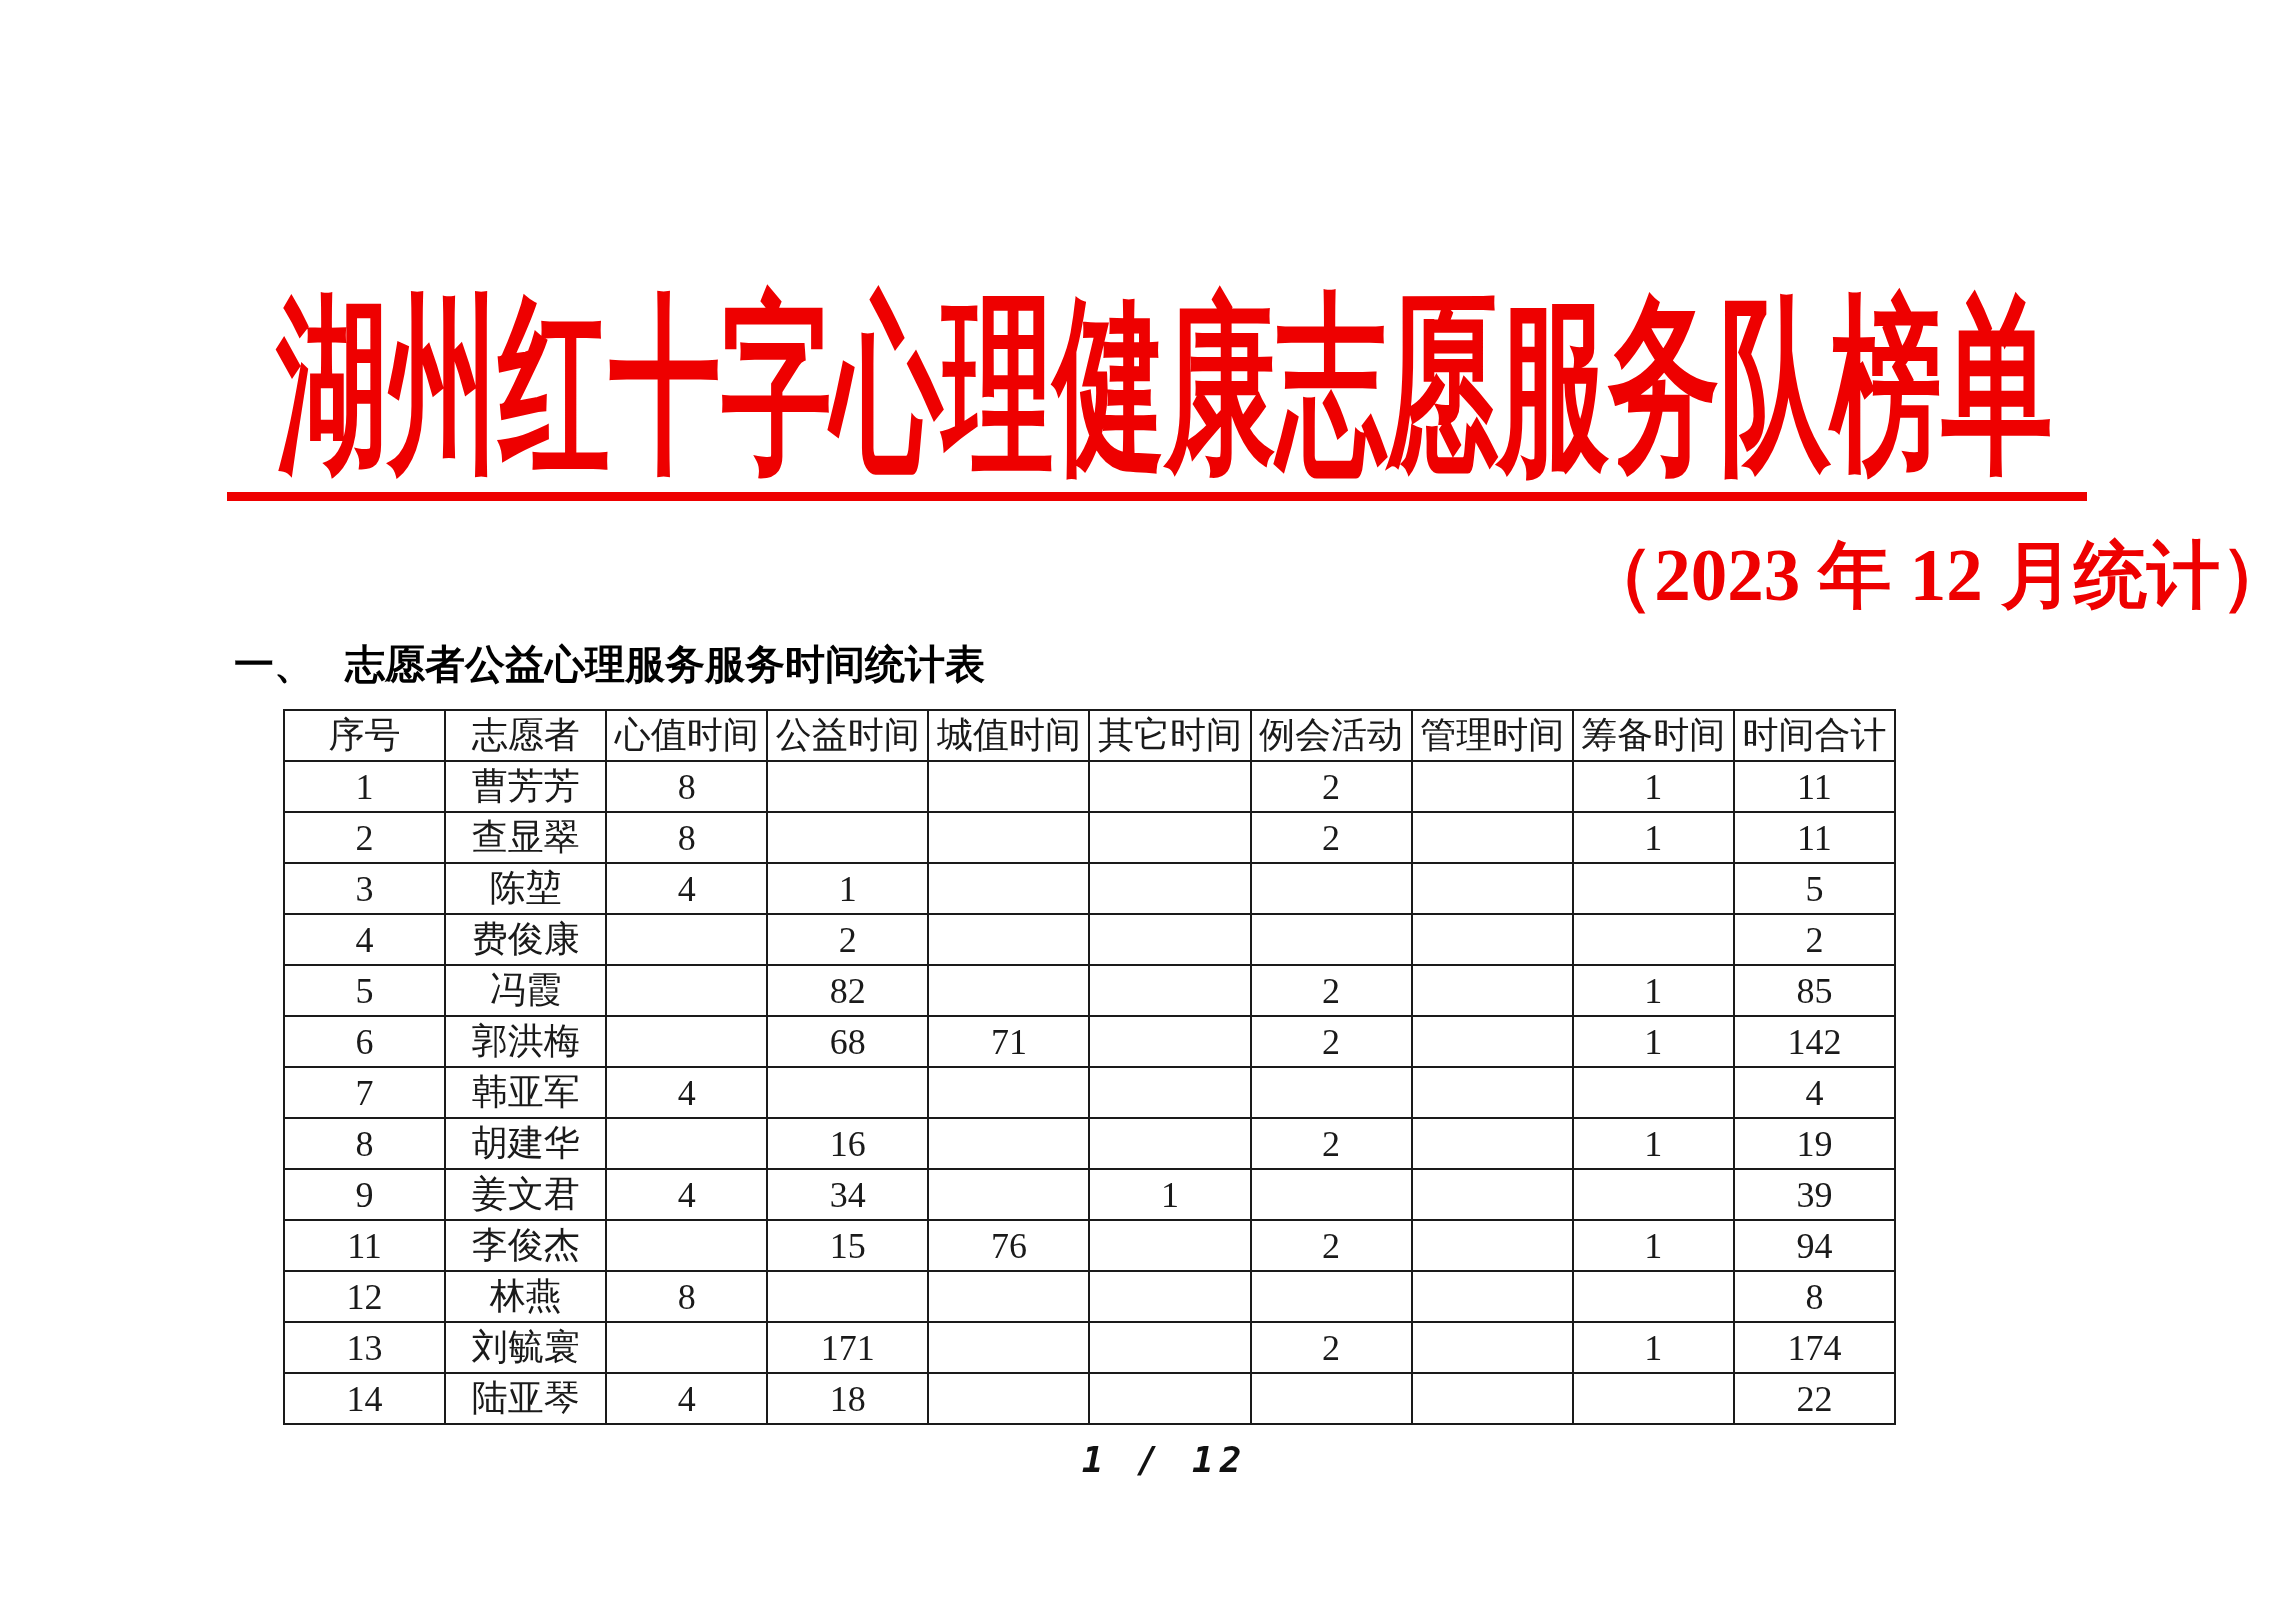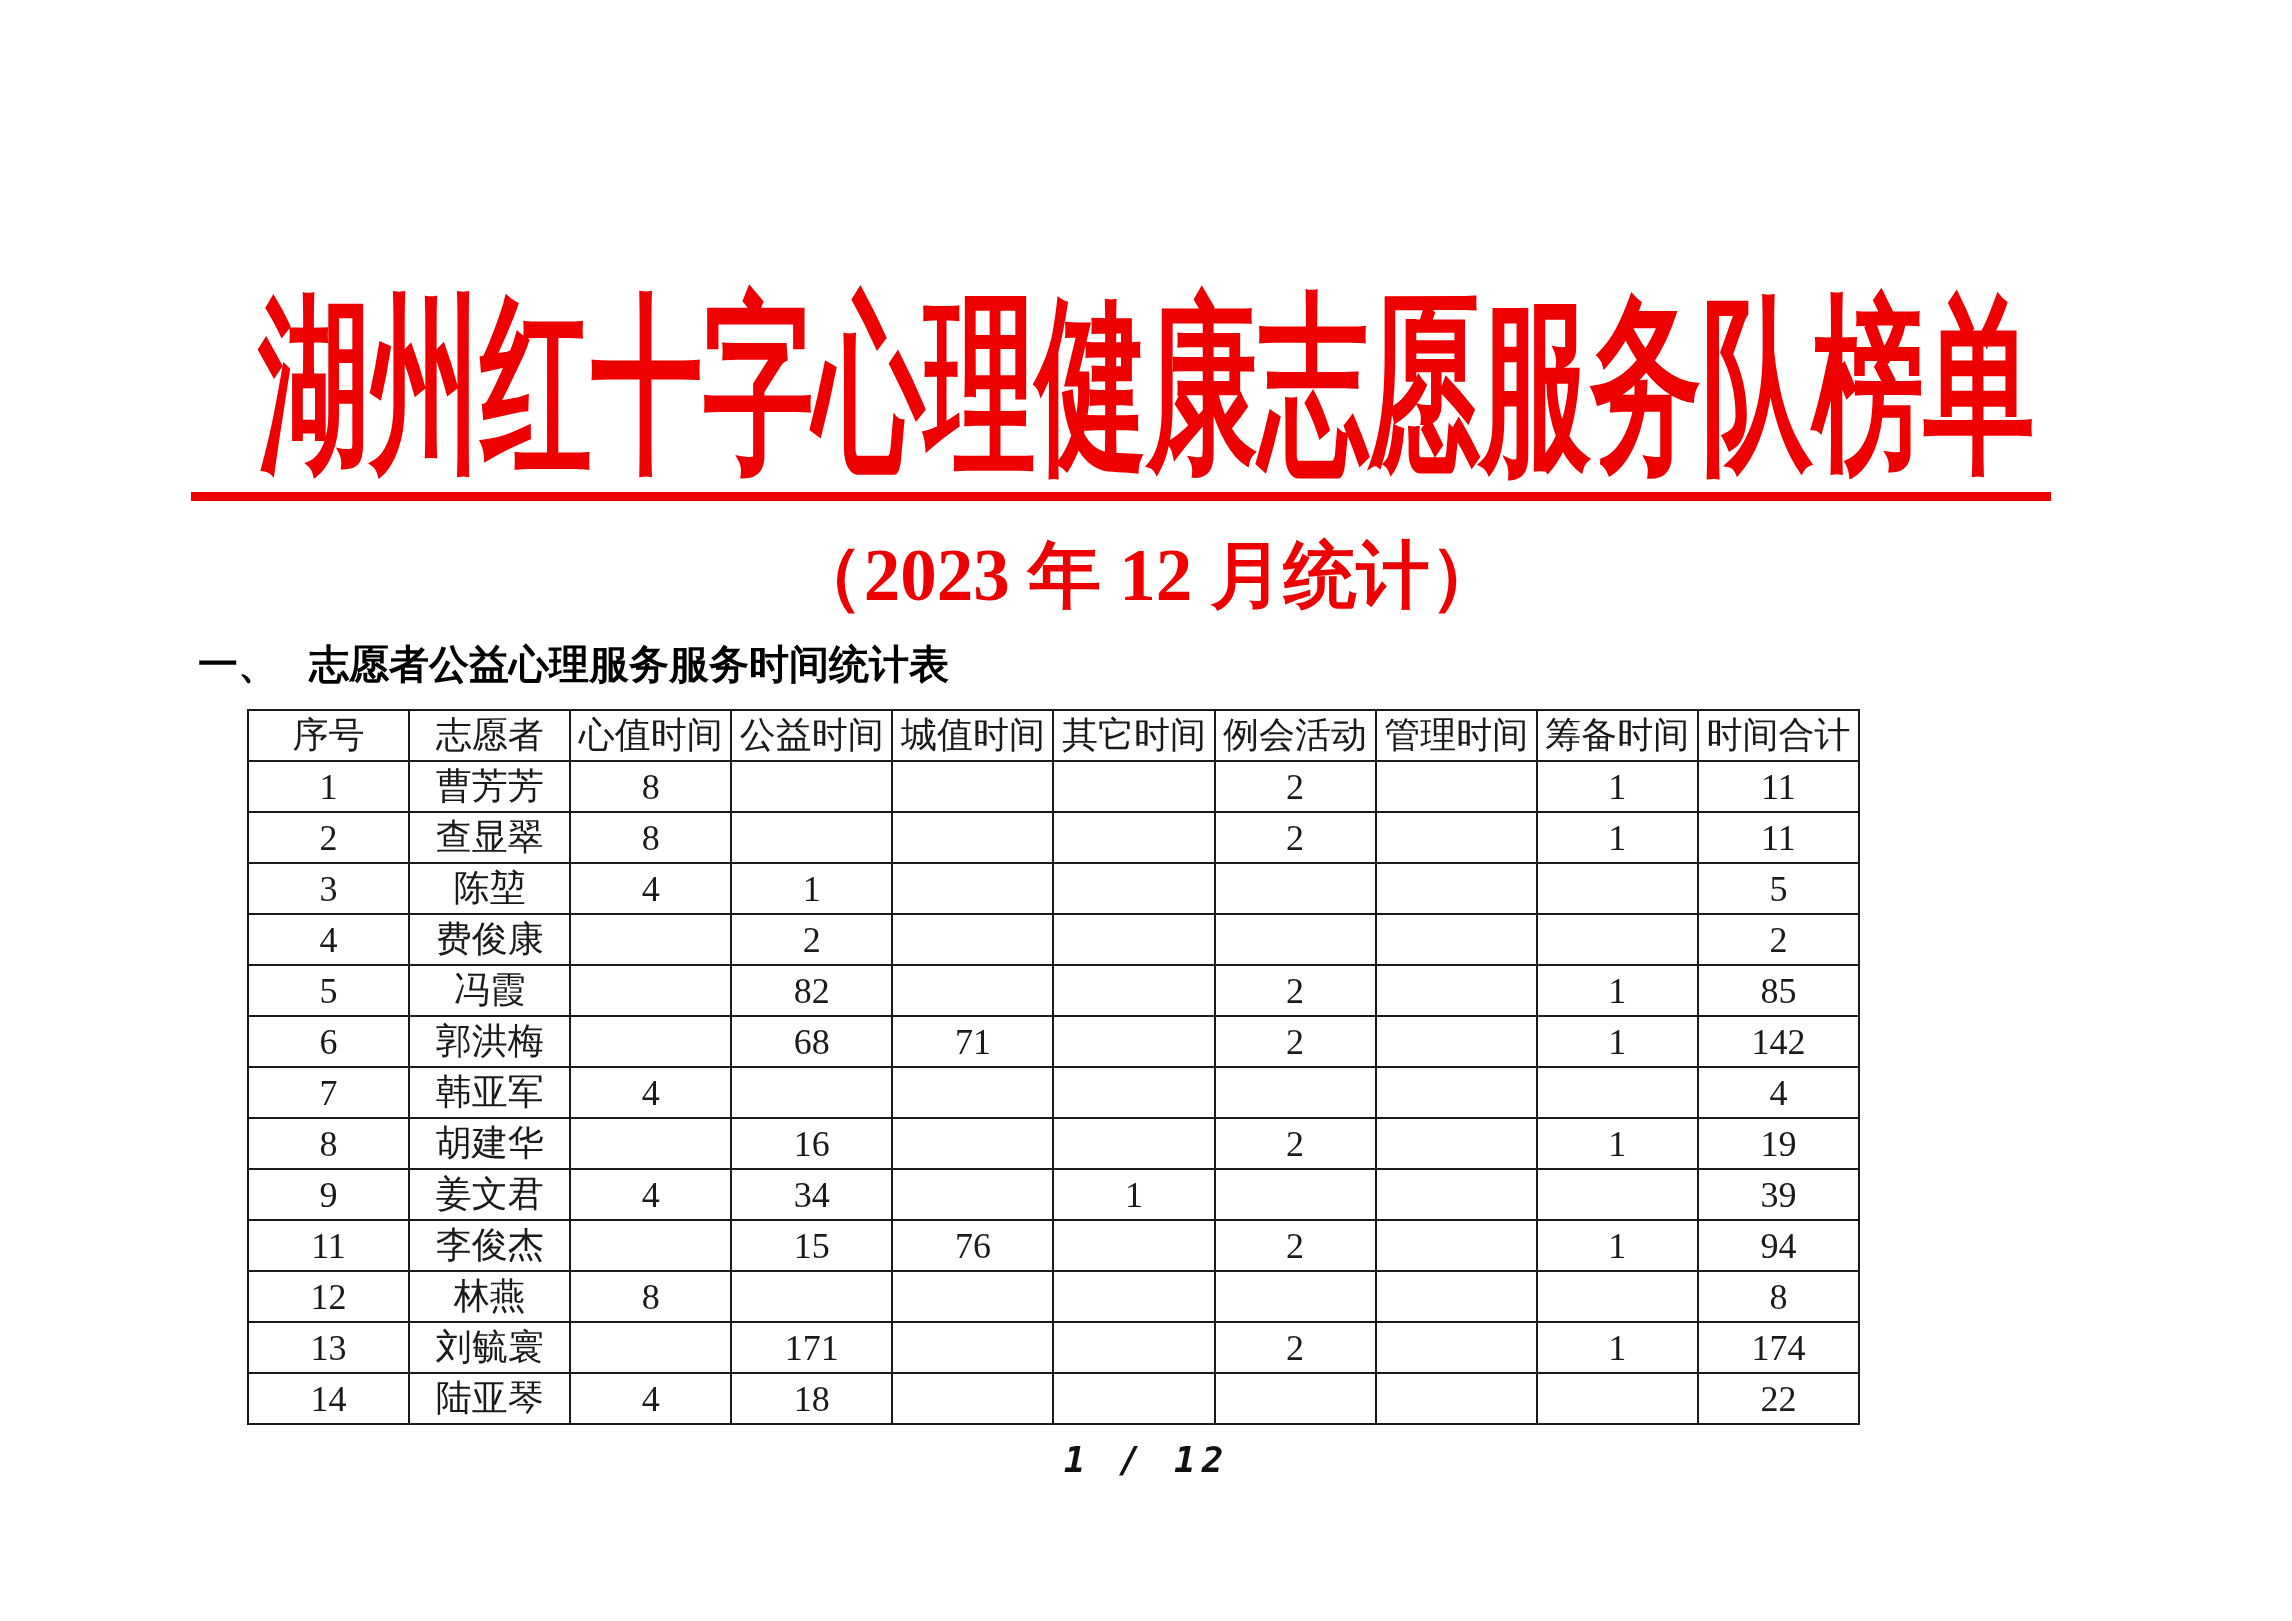--- a/index.html
+++ b/index.html
@@ -4,21 +4,21 @@
 <style>
   html,body { margin:0; padding:0; }
   body {
     width:2293px; height:1621px;
     background:#ffffff;
     position:relative;
     overflow:hidden;
     font-family:"Liberation Serif","DejaVu Serif",serif;
     color:#1a1a1a;
   }
-  .page { position:absolute; inset:0; background:#ffffff; }
+  .page { position:absolute; inset:0; background:#ffffff;margin-left:36px; }
 
   
   .title-wrap {
     position:absolute; top:282px; left:0; width:100%; height:208px;
     display:flex; align-items:center; justify-content:center;
   }
   .title-text {
     font-size:111px; line-height:1; font-weight:bold;
     color:#ee0000;
     letter-spacing:0px;
@@ -27,21 +27,21 @@
     font-family:"Liberation Serif","DejaVu Serif",serif;
   }
   .title-underline {
     position:absolute; top:492px; left:191px; width:1860px; height:8.8px;
     background:#ee0000;
   }
 
   
   .subtitle-wrap {
     position:absolute; top:519px; left:0; width:100%; height:113px;
-    display:flex; align-items:center; justify-content:center;
+    display:flex; align-items:center; justify-content:flex-end;
   }
   .subtitle-text {
     font-size:73px; font-weight:bold; color:#ee0000; line-height:1;
     white-space:nowrap;
   }
 
   
   .section-heading {
     position:absolute; top:642px; left:198px;
     font-size:40px; font-weight:bold; color:#000000; line-height:1.1;

